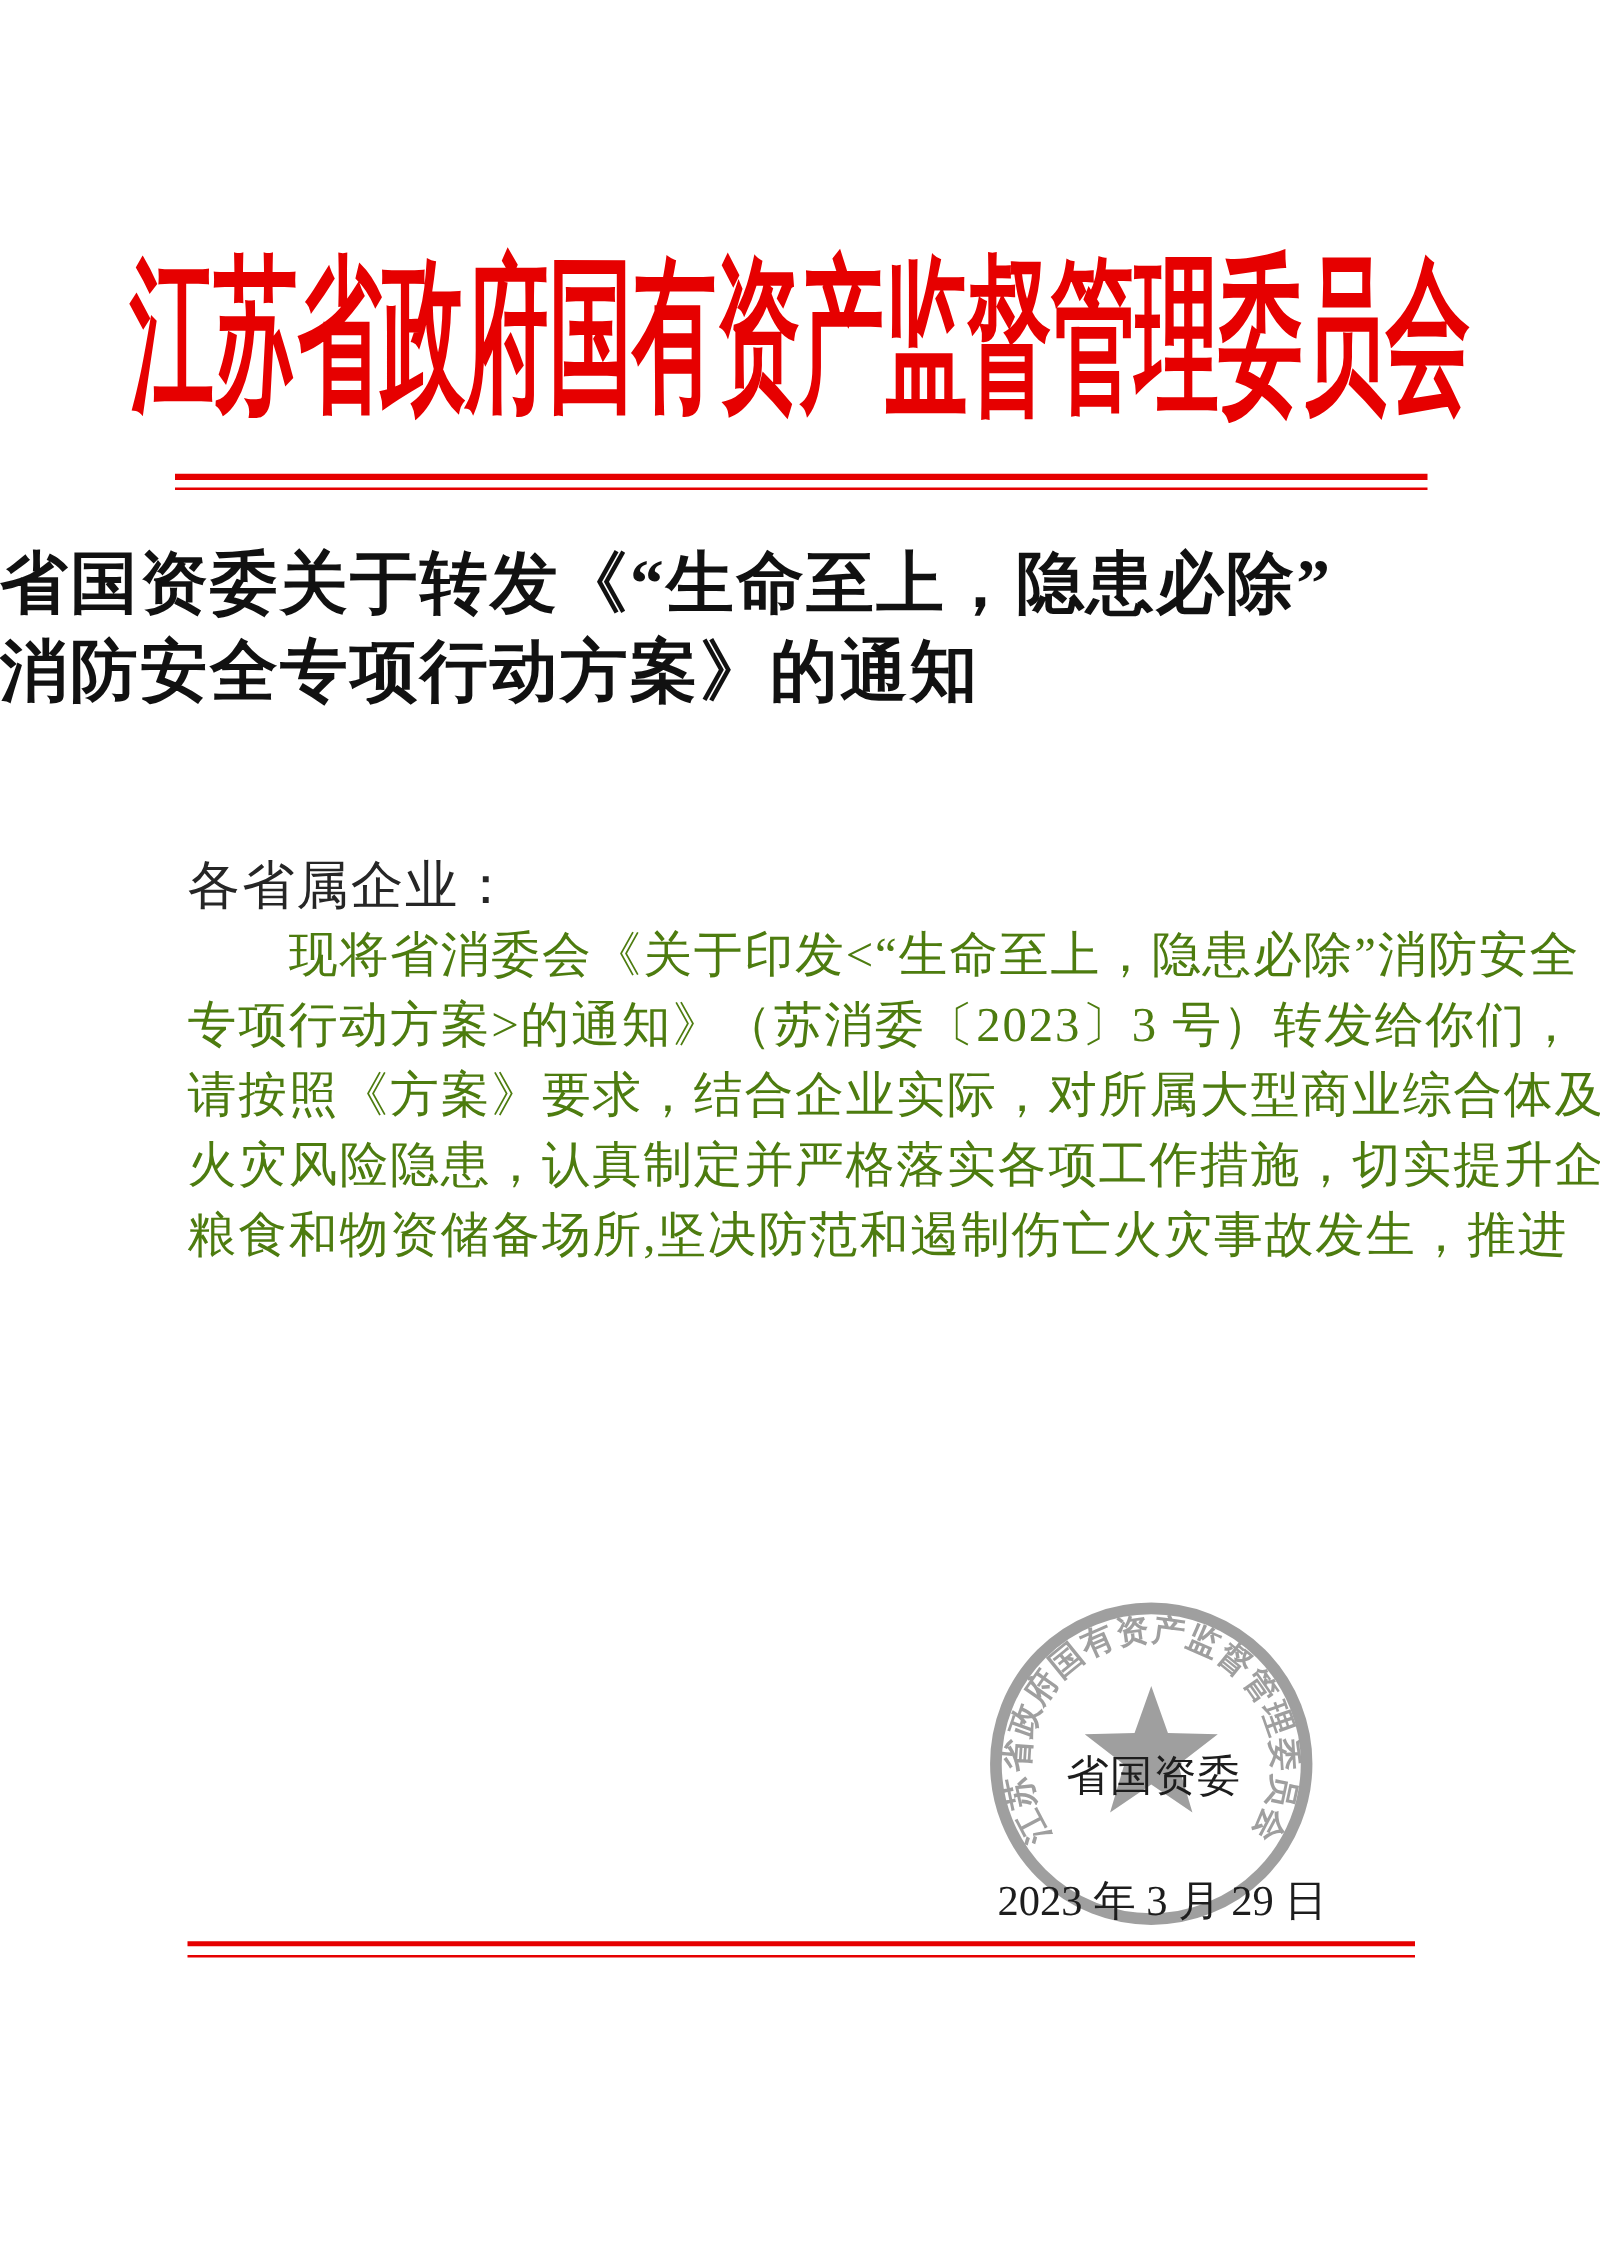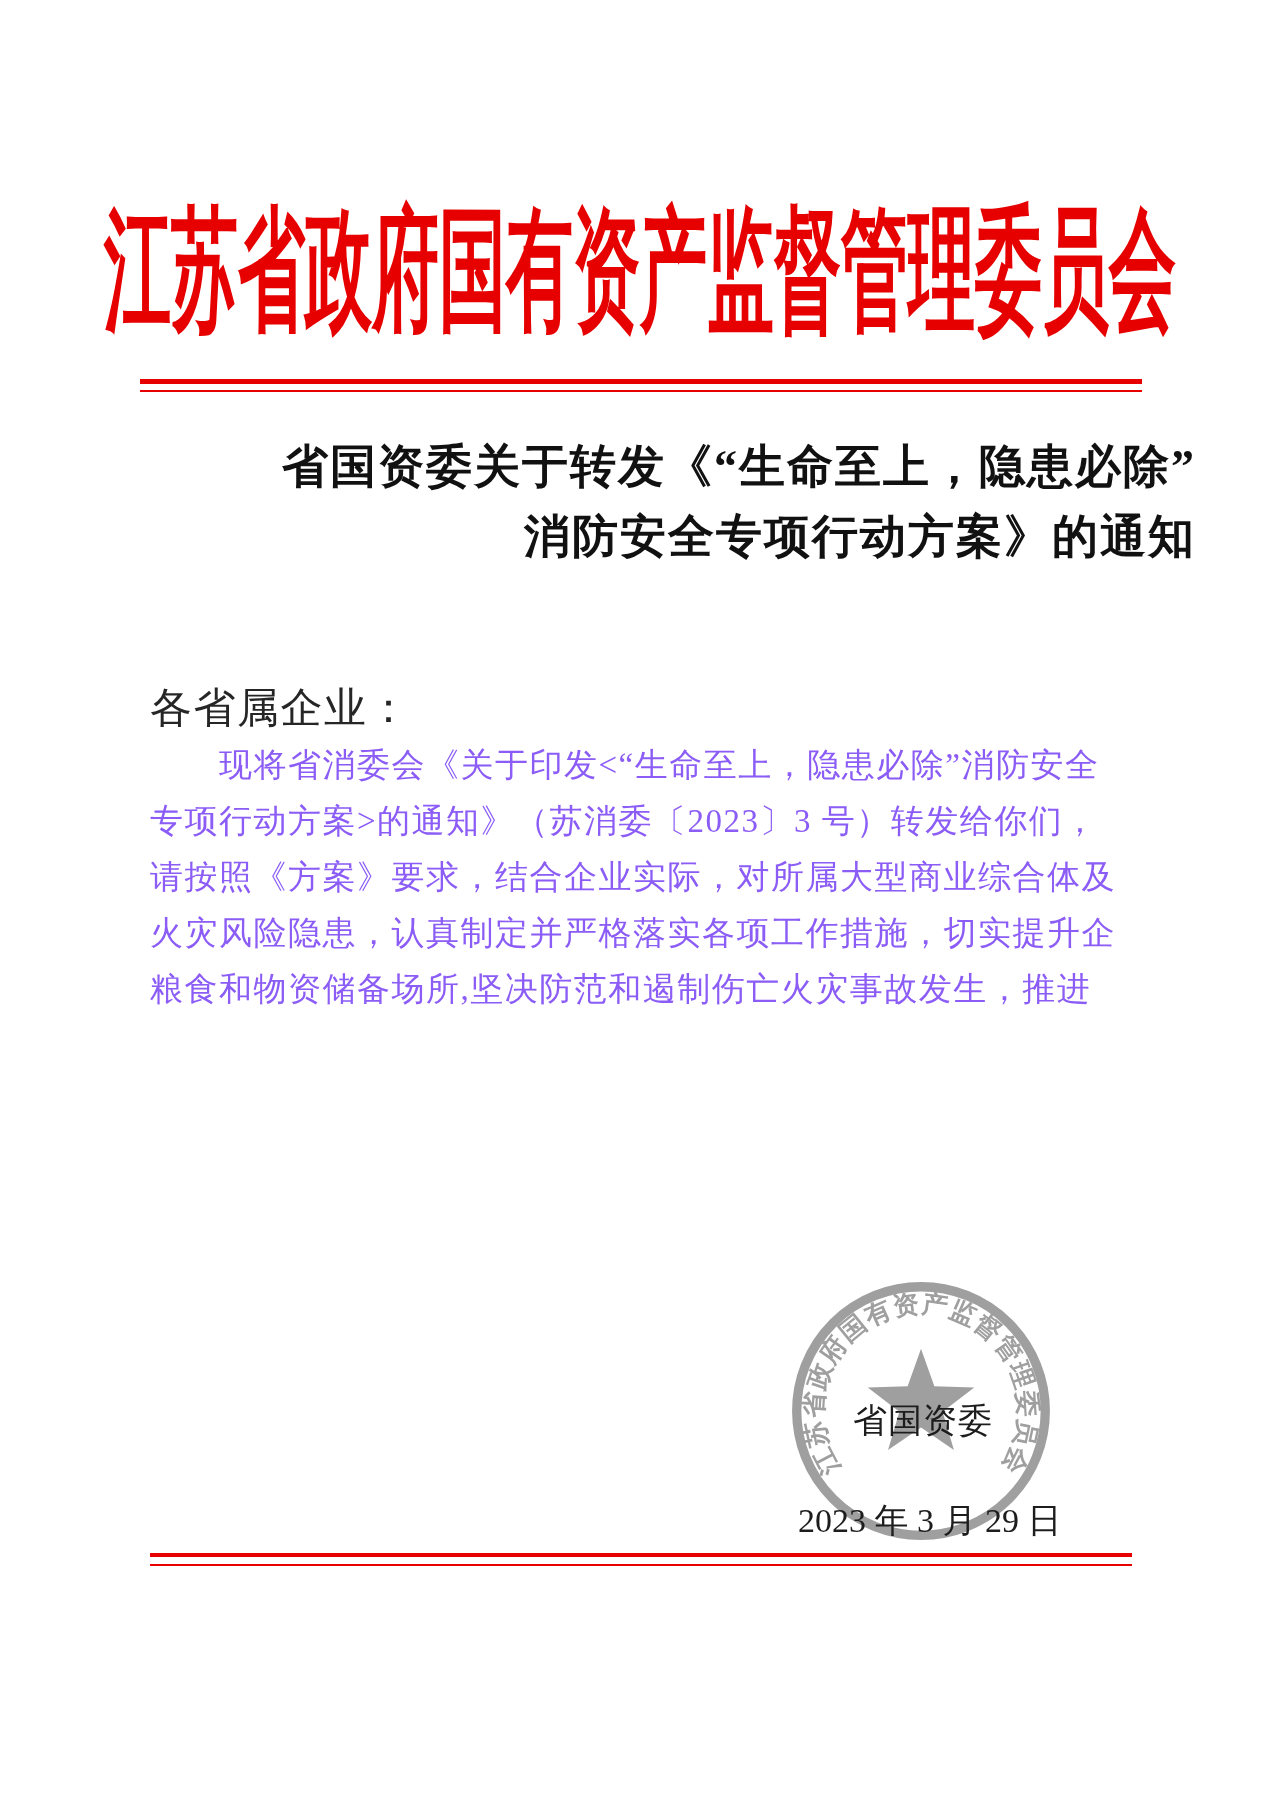--- a/index.html
+++ b/index.html
@@ -41,44 +41,44 @@
   }
   .rule-top-thick { top: 379px; left: 140px; width: 1002px; height: 5px; }
   .rule-top-thin  { top: 390px; left: 140px; width: 1002px; height: 2px; }
 
   
   .doc-title {
     position: absolute;
     top: 432px;
     left: 0;
     width: 1196px;
-    text-align: right;
+    text-align: left;
     color: #111111;
     font-weight: bold;
-    font-size: 46px;
+    font-size: 54px;
     line-height: 70px;
     letter-spacing: 2px;
   }
 
   
   .salutation {
     position: absolute;
     top: 680px;
     left: 150px;
     color: #262626;
     font-size: 42px;
     letter-spacing: 1.5px;
   }
   .body-paragraph {
     position: absolute;
     top: 737px;
     left: 150px;
     width: 930px;
-    color: #8b5cf6;
-    font-size: 33px;
+    color: #4d7c0f;
+    font-size: 39px;
     line-height: 56px;
     letter-spacing: 1.5px;
   }
   .body-paragraph .para-line {
     white-space: nowrap;
   }
 
   
   .seal {
     position: absolute;

